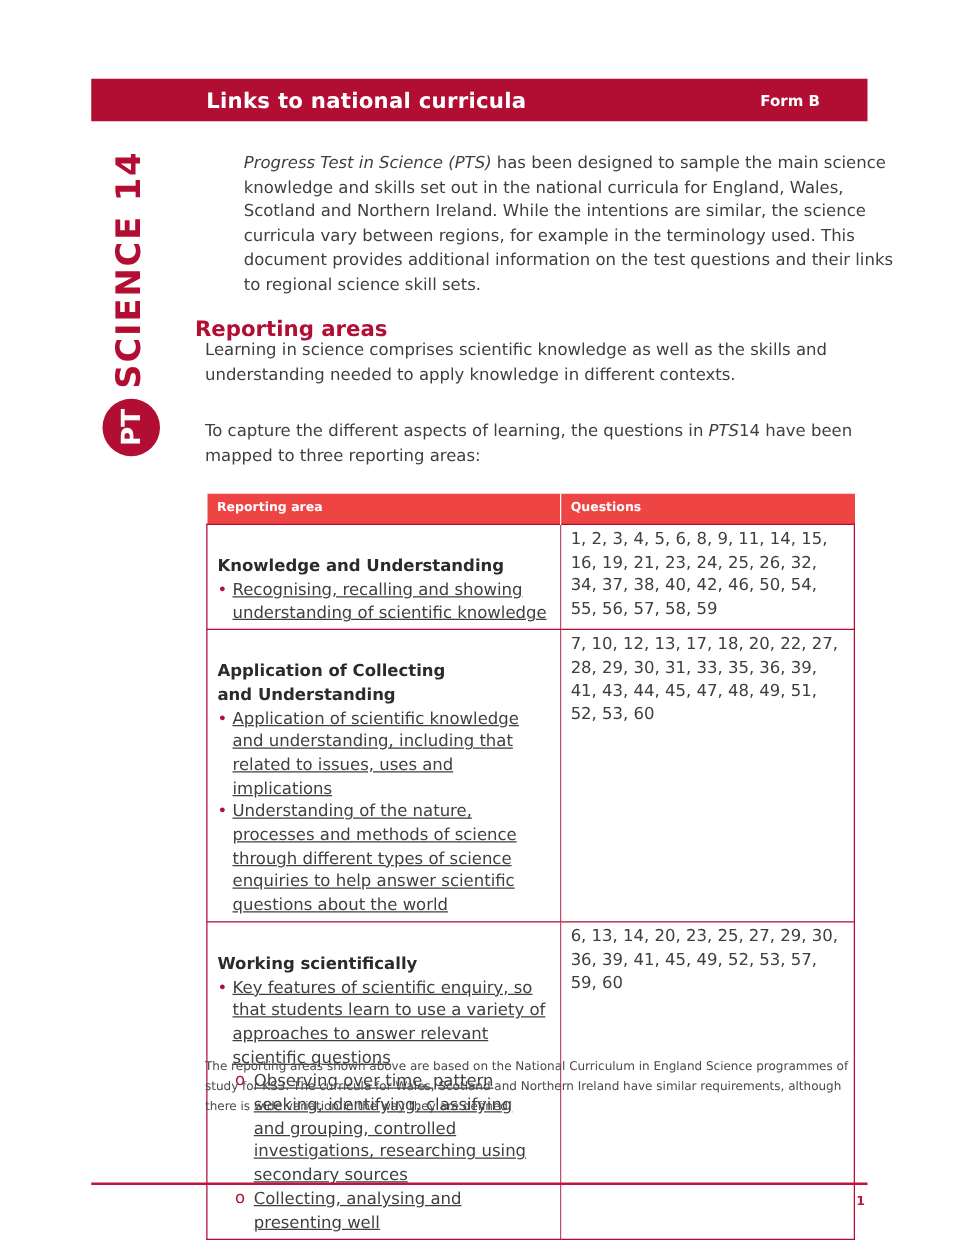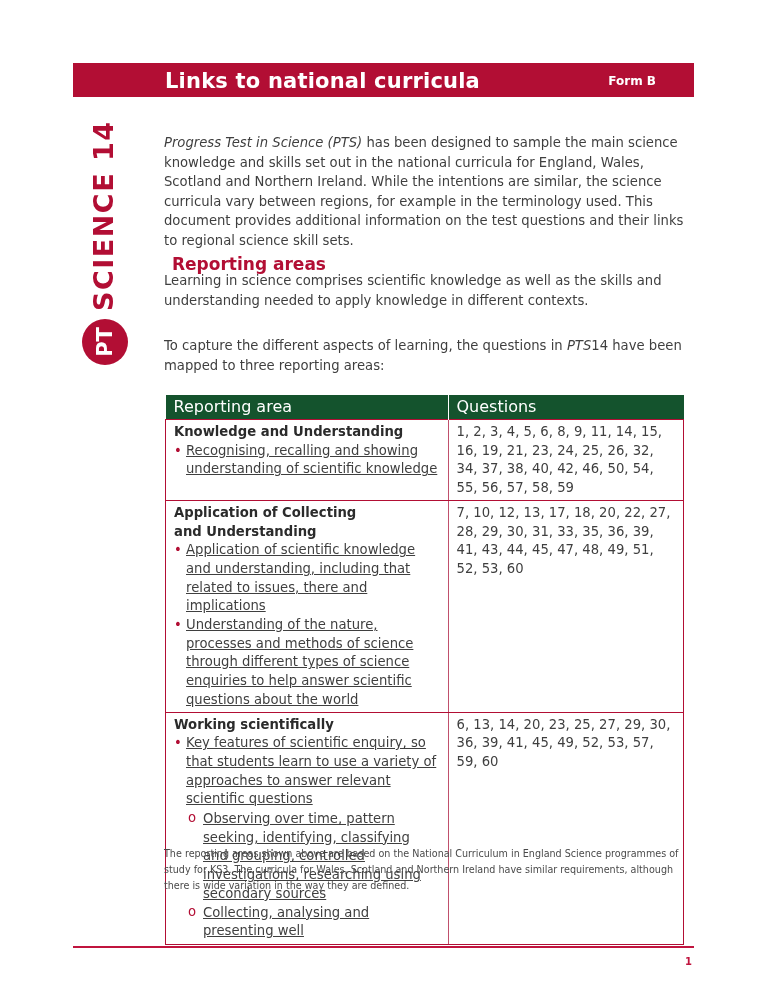--- a/index.html
+++ b/index.html
@@ -1,46 +1,46 @@
 <!DOCTYPE html>
 <html><head>
 <meta charset="utf-8">
 <style>
   html, body { margin: 0; padding: 0; background: #ffffff; }
   body { width: 768px; height: 994px; position: relative; overflow: hidden;
          font-family: "DejaVu Sans", sans-serif; color: #3f3f3f; }
   .header-band { position: absolute; left: 73px; top: 63px; width: 621px; height: 34px;
                  background: #b20e34; }
   .header-title { position: absolute; left: 165px; top: 63px; height: 34px; line-height: 36px;
-                  color: #fff; font-size: 21px; font-weight: bold; letter-spacing: 0.2px; }
+                  color: #fff; font-size: 17px; font-weight: bold; letter-spacing: 0.2px; }
   .header-form { position: absolute; right: 112px; top: 63px; height: 34px; line-height: 36px;
                  color: #fff; font-size: 12px; font-weight: bold; }
   .side-logo { position: absolute; left: 80px; top: 115px; width: 48px; height: 250px; }
   .side-logo .brand { position: absolute; left: 0; top: 0; width: 250px; height: 48px;
                  transform-origin: 0 0; transform: translate(0, 250px) rotate(-90deg); }
   .pt-circle { position: absolute; left: 0; top: 2px; width: 46px; height: 46px; border-radius: 50%;
                background: #b20e34; color: #fff; font-weight: bold; font-size: 21px;
                text-align: center; line-height: 46px; }
   .science-text { position: absolute; left: 54px; top: 0; line-height: 48px; color: #b20e34;
                   font-weight: bold; font-size: 27px; letter-spacing: 1.5px; white-space: nowrap; }
   .content { position: absolute; left: 164px; width: 525px; font-size: 13.2px; line-height: 19.5px; }
-  .intro { top: 133px; }
+  .intro { top: 121px; margin-left: 31px; }
   .intro em, .p2 em { font-style: italic; }
-  .section-heading { position: absolute; left: 172px; top: 254px; color: #b20e34; font-weight: bold;
+  .section-heading { position: absolute; left: 156px; top: 254px; color: #b20e34; font-weight: bold;
                      font-size: 17px; }
   .p1 { top: 271px; }
   .p2 { top: 336px; }
   table.ra { position: absolute; left: 165px; top: 395px; width: 519px; border-collapse: collapse;
              font-size: 13.2px; line-height: 18.7px; }
-  table.ra th { background: #14532d; color: #fff; text-align: left; font-weight: normal;
-                padding: 2px 8px; height: 20px; font-size: 16px; }
+  table.ra th { background: #ef4444; color: #fff; text-align: left; font-weight: bold;
+                padding: 2px 8px; height: 20px; font-size: 10px; }
   table.ra th.c1 { width: 266px; border-right: 1px solid #fff; }
   table.ra td { vertical-align: top; padding: 3px 8px 2px 8px; border: 1.5px solid #b20e34; color: #3f3f3f; }
   table.ra td.c1 { border-right: 1.5px solid #c0506c; }
-  .area-title { font-weight: bold; color: #2b2b2b; }
+  .area-title { font-weight: bold; color: #2b2b2b; margin-top: 22px; }
   ul.bul { list-style: none; margin: 0; padding: 0; text-decoration: underline; }
   ul.bul li { position: relative; padding-left: 12px; }
   ul.bul li::before { content: "\2022"; position: absolute; left: 0; top: 0; color: #b20e34; }
   ul.sub { list-style: none; margin: 1px; padding: 0 0 0 0; }
   ul.sub li { position: relative; padding-left: 16px; }
   ul.sub li::before { content: "o"; position: absolute; left: 1px; top: -1px; color: #b20e34; }
   .footnote { position: absolute; left: 164px; top: 846px; width: 530px; font-size: 9.6px;
               line-height: 15.8px; color: #4a4a4a; }
   .footer-rule { position: absolute; left: 73px; top: 946px; width: 621px; height: 2px; background: #c0143e; }
   .page-num { position: absolute; right: 76px; top: 956px; color: #c0143e; font-size: 10px; font-weight: bold; }
@@ -79,21 +79,21 @@
         <ul class="bul">
           <li>Recognising, recalling and showing understanding of scientific knowledge</li>
         </ul>
       </td>
       <td>1, 2, 3, 4, 5, 6, 8, 9, 11, 14, 15, 16, 19, 21, 23, 24, 25, 26, 32, 34, 37, 38, 40, 42, 46, 50, 54, 55, 56, 57, 58, 59</td>
     </tr>
     <tr>
       <td class="c1">
         <div class="area-title" style="width:190px">Application of Collecting and Understanding</div>
         <ul class="bul">
-          <li>Application of scientific knowledge and understanding, including that related to issues, there and implications</li>
+          <li>Application of scientific knowledge and understanding, including that related to issues, uses and implications</li>
           <li>Understanding of the nature, processes and methods of science through different types of science enquiries to help answer scientific questions about the world</li>
         </ul>
       </td>
       <td>7, 10, 12, 13, 17, 18, 20, 22, 27, 28, 29, 30, 31, 33, 35, 36, 39, 41, 43, 44, 45, 47, 48, 49, 51, 52, 53, 60</td>
     </tr>
     <tr>
       <td class="c1">
         <div class="area-title">Working scientifically</div>
         <ul class="bul">
           <li><span>Key features of scientific enquiry, so that students learn to use a variety of approaches to answer relevant scientific questions</span>

